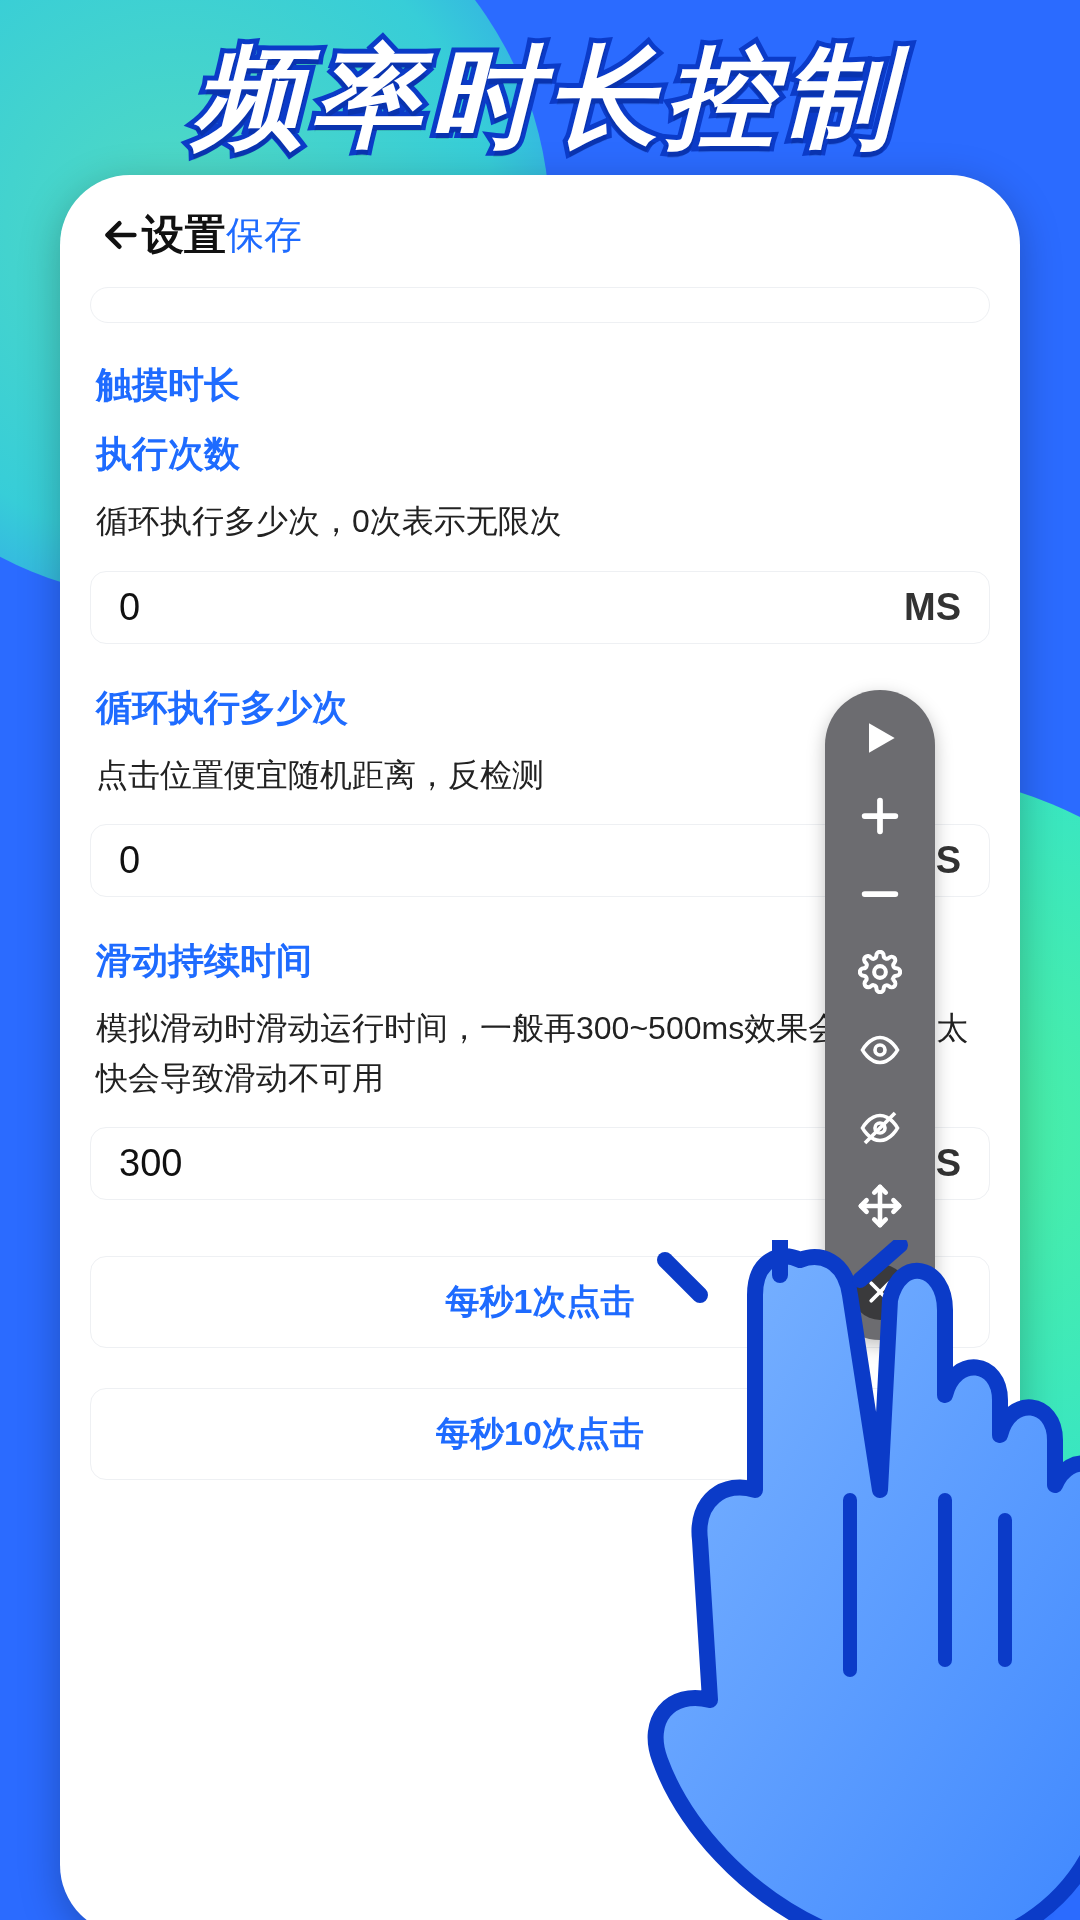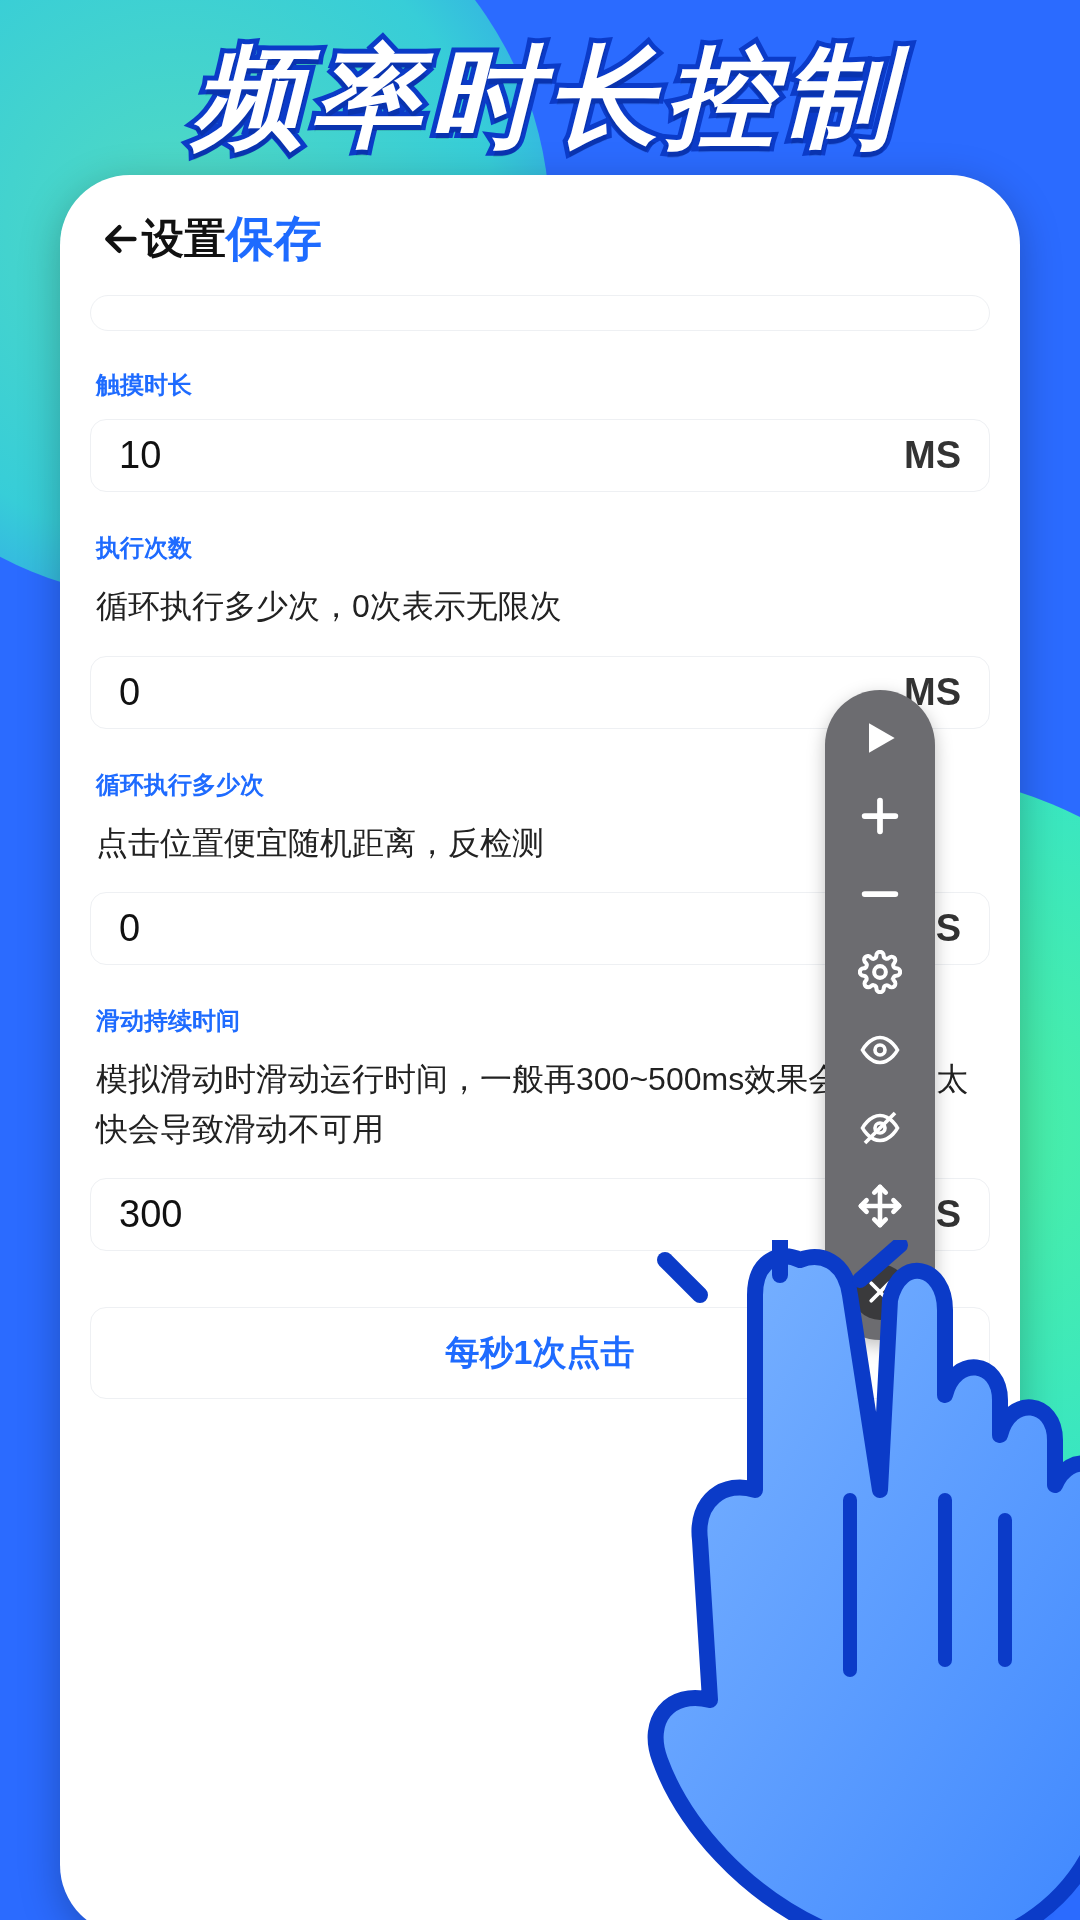--- a/index.html
+++ b/index.html
@@ -66,31 +66,31 @@
     padding: 32px 30px 0 30px;
   }
 
   .navbar {
     display: flex;
     align-items: center;
     padding: 0 10px 24px 10px;
   }
   .back-icon { width: 42px; height: 42px; display:flex; align-items:center; justify-content:center; }
   .nav-title { font-size: 42px; font-weight: 700; color:#111; }
-  .nav-save { font-size: 48px; font-weight: 700; color:#1E6BFF; }
+  .nav-save { font-size: 38px; font-weight: 400; color:#1E6BFF; }
 
   .card-stub {
     height: 36px;
     border: 1px solid #eef0f3;
     border-radius: 18px;
     margin-bottom: 38px;
     background:#fff;
   }
 
-  .section-title { color:#1E6BFF; font-size: 24px; font-weight: 600; margin: 20px 0 18px 6px; }
+  .section-title { color:#1E6BFF; font-size: 36px; font-weight: 600; margin: 20px 0 18px 6px; }
   .section-desc { color:#222; font-size: 32px; line-height: 1.55; margin: 0 6px 24px 6px; }
 
   .field {
     display: flex;
     align-items: center;
     justify-content: space-between;
     border: 1px solid #eef0f3;
     border-radius: 16px;
     padding: 14px 28px;
     margin-bottom: 40px;
@@ -165,24 +165,20 @@
             <polyline points="11 5 4 12 11 19"></polyline>
           </svg>
         </div>
         <div class="nav-title">设置</div>
         <div class="nav-save">保存</div>
       </div>
 
       <div class="card-stub"></div>
 
       <div class="section-title">触摸时长</div>
-      <div class="field">
-        <span class="field-value">10</span>
-        <span class="field-unit">MS</span>
-      </div>
 
       <div class="section-title">执行次数</div>
       <div class="section-desc">循环执行多少次，0次表示无限次</div>
       <div class="field">
         <span class="field-value">0</span>
         <span class="field-unit">MS</span>
       </div>
 
       <div class="section-title">循环执行多少次</div>
       <div class="section-desc">点击位置便宜随机距离，反检测</div>
@@ -193,20 +189,21 @@
 
       <div class="section-title">滑动持续时间</div>
       <div class="section-desc">模拟滑动时滑动运行时间，一般再300~500ms效果会好些，太快会导致滑动不可用</div>
       <div class="field">
         <span class="field-value">300</span>
         <span class="field-unit">MS</span>
       </div>
 
       <div class="presets">
         <button class="preset-btn">每秒1次点击</button>
+        <button class="preset-btn">每秒10次点击</button>
       </div>
 
     </div>
   </div>
 
   <div class="float-toolbar">
     <div class="tb-item">
       <svg viewBox="0 0 24 24" width="44" height="44" fill="#fff">
           <polygon points="6 4 20 12 6 20"></polygon>
         </svg>

